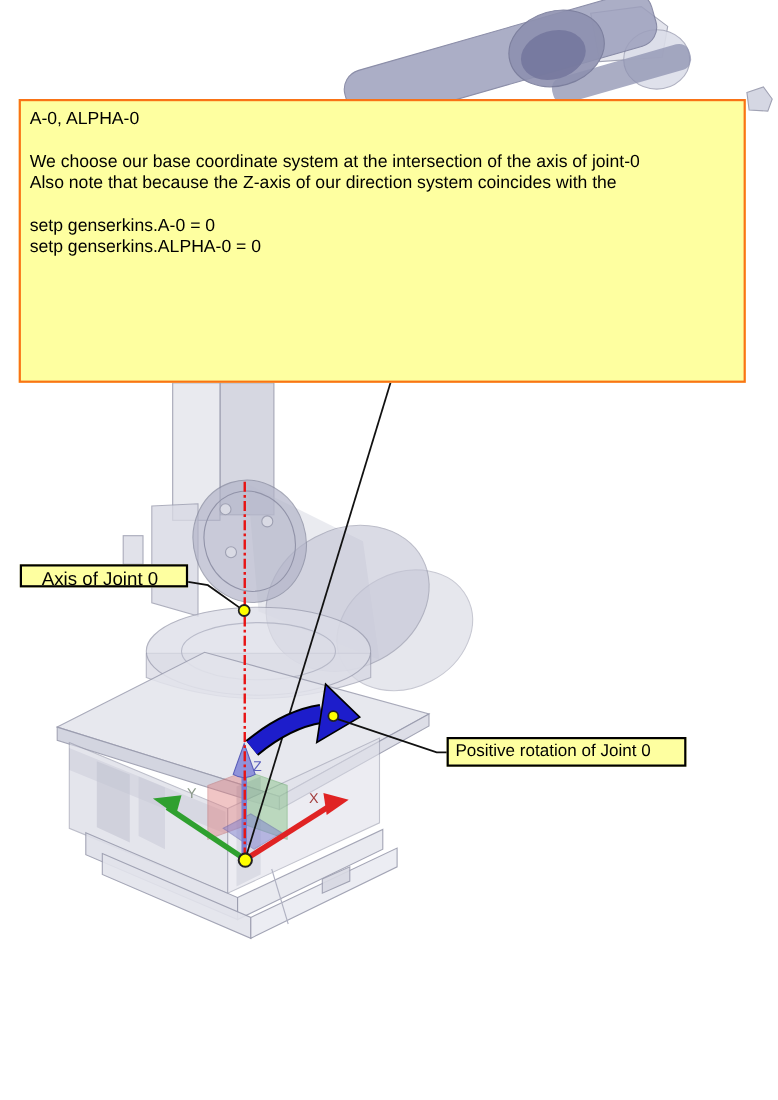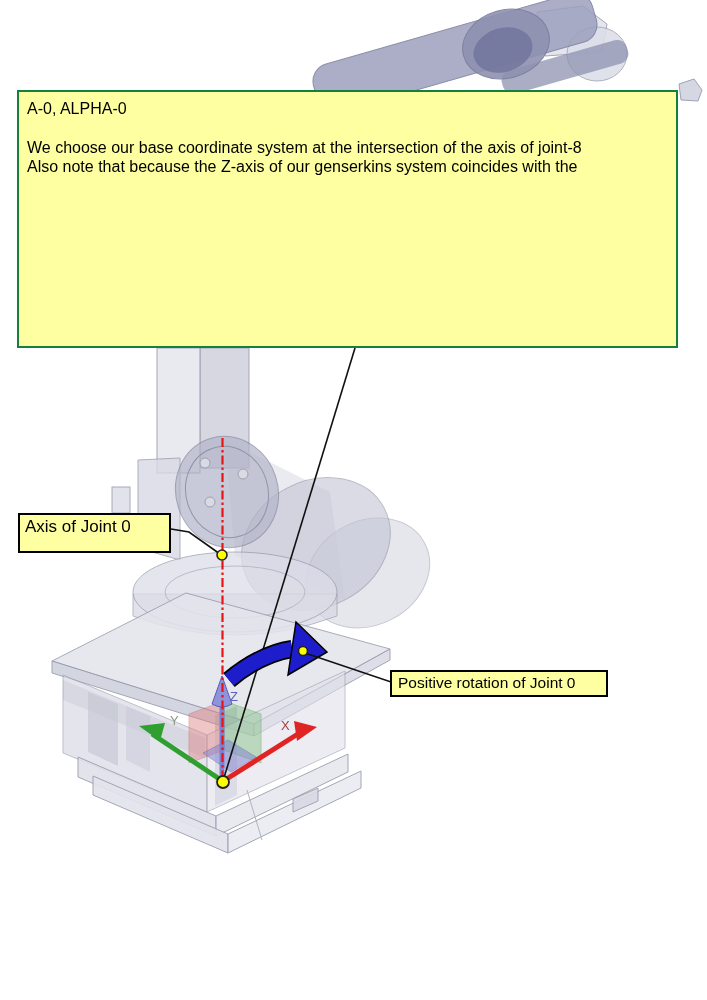--- a/index.html
+++ b/index.html
@@ -1,27 +1,27 @@
 <!DOCTYPE html>
 <html><head>
 <meta charset="utf-8">
 <style>
   html,body{margin:0;padding:0;background:#ffffff;}
   #stage{position:relative;width:707px;height:1000px;background:#ffffff;overflow:hidden;
          font-family:"Liberation Sans",sans-serif;color:#000;}
   #scene{position:absolute;left:0;top:0;z-index:1;}
   .note-box{position:absolute;left:17px;top:90px;width:661px;height:258px;box-sizing:border-box;
-            border:2px solid #15803d;background:#feffa0;padding:7px 8px;z-index:2;
+            border:2px solid #f97316;background:#feffa0;padding:7px 8px;z-index:2;
             font-size:16px;line-height:19.5px;}
   .note-line{white-space:nowrap;}
   .spacer{height:19px;}
   .label-box{position:absolute;box-sizing:border-box;border:2px solid #000;background:#feffa0;
              white-space:nowrap;z-index:2;}
-  #axis-label{left:18px;top:513px;width:153px;height:40px;font-size:17px;line-height:23px;padding-left:5px;}
-  #rotation-label{left:390px;top:670px;width:218px;height:27px;font-size:15.5px;line-height:22px;padding-left:6px;}
+  #axis-label{left:18px;top:513px;width:153px;height:21px;font-size:17px;line-height:23px;padding-left:18px;}
+  #rotation-label{left:406px;top:670px;width:218px;height:27px;font-size:15.5px;line-height:22px;padding-left:6px;}
   svg text{font-family:"Liberation Sans",sans-serif;}
 </style>
 </head>
 <body>
 
 <div id="stage">
 
   <svg id="scene" width="707" height="1000" viewBox="0 0 707 1000">
 
     <g>
@@ -114,21 +114,23 @@
     <polyline points="305,653 397,684 411,684" fill="none" stroke="#111111" stroke-width="1.6"></polyline>
 
     <circle cx="222" cy="555" r="5" fill="#ffff00" stroke="#222222" stroke-width="1.6"></circle>
     <circle cx="303" cy="651" r="4.5" fill="#ffff00" stroke="#222222" stroke-width="1.6"></circle>
     <circle cx="223" cy="782" r="6" fill="#ffff00" stroke="#222222" stroke-width="1.8"></circle>
   </svg>
 
   <div class="note-box">
     <div class="note-line">A-0, ALPHA-0</div>
     <div class="spacer"></div>
-    <div class="note-line">We choose our base coordinate system at the intersection of the axis of joint-8</div>
-    <div class="note-line">Also note that because the Z-axis of our genserkins system coincides with the</div>
+    <div class="note-line">We choose our base coordinate system at the intersection of the axis of joint-0</div>
+    <div class="note-line">Also note that because the Z-axis of our direction system coincides with the</div>
     <div class="spacer"></div>
+    <div class="note-line">setp genserkins.A-0 = 0</div>
+    <div class="note-line">setp genserkins.ALPHA-0 = 0</div>
   </div>
 
   <div id="axis-label" class="label-box">Axis of Joint 0</div>
   <div id="rotation-label" class="label-box">Positive rotation of Joint 0</div>
 
 </div>
 
 </body></html>

